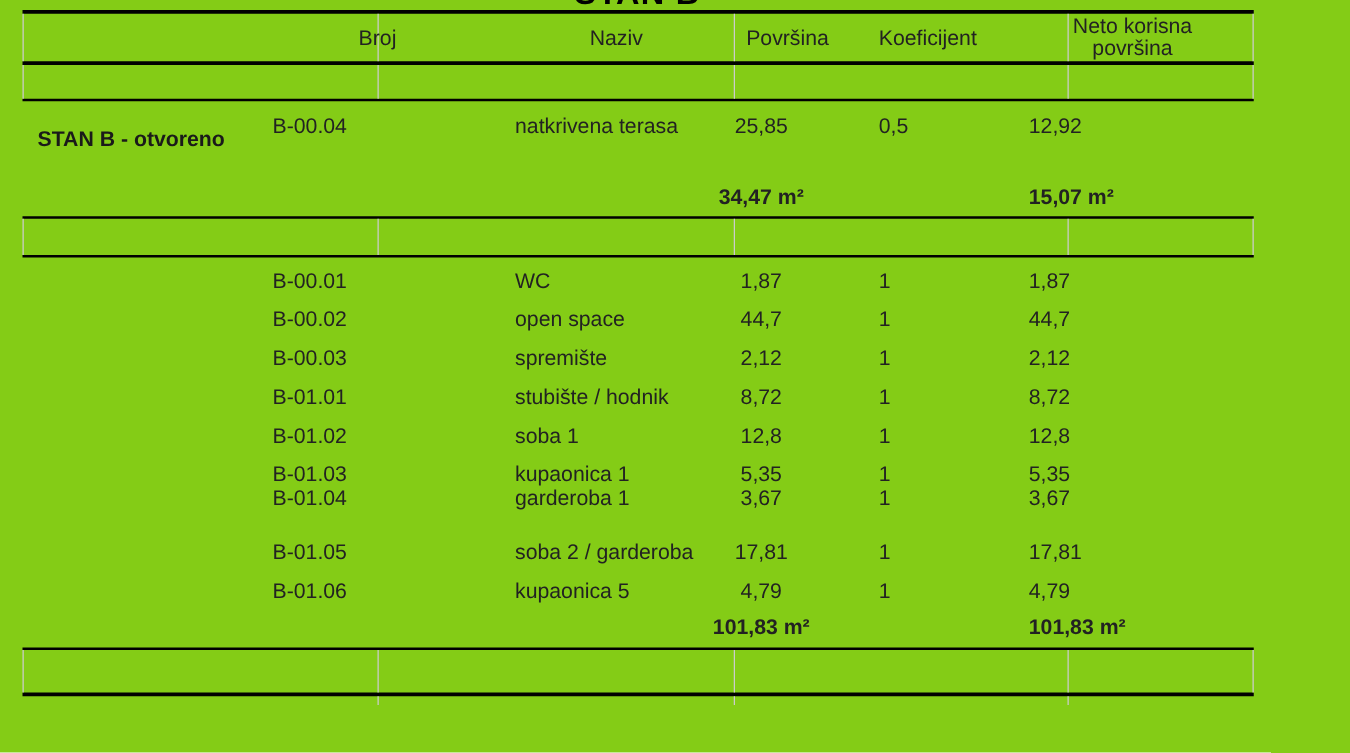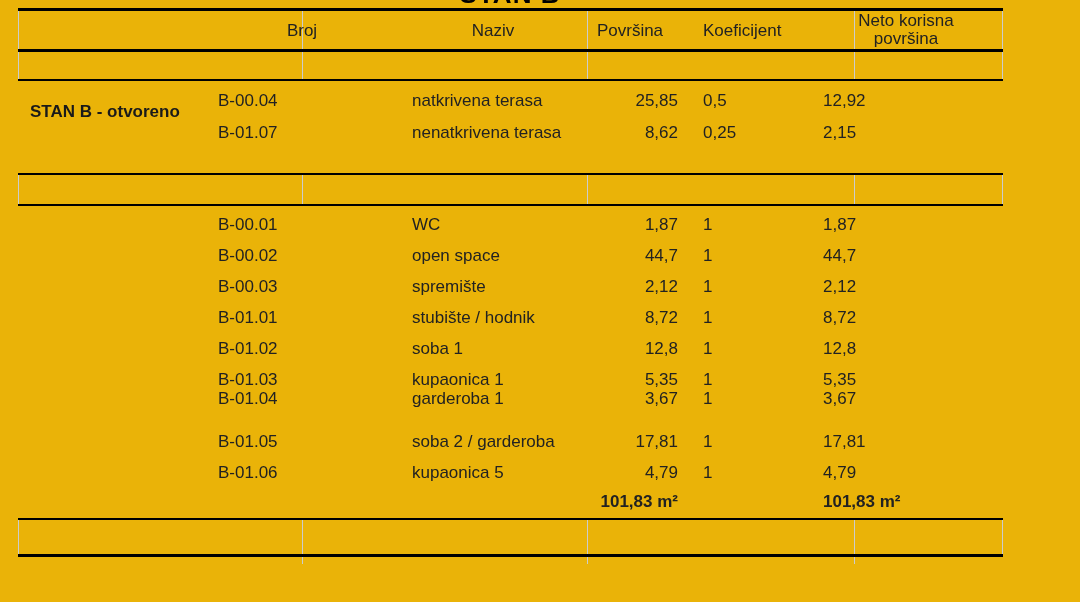--- a/index.html
+++ b/index.html
@@ -1,18 +1,18 @@
 <!DOCTYPE html>
 <html><head>
 <meta charset="utf-8">
 <title>STAN B</title>
 <style>
   html,body{margin:0;padding:0;background:#ffffff;}
   .canvas{
-    position:relative;width:1080px;height:602px;background:#eab308;
+    position:relative;width:1080px;height:602px;background:#84cc16;
     font-family:"Liberation Sans","DejaVu Sans",sans-serif;color:#222222;
     overflow:hidden;
   }
   
   .title-clip{position:absolute;top:0;left:0;width:1080px;height:7px;overflow:hidden;}
   .title-text{
     display:block;width:1020px;margin-top:-18px;text-align:center;
     font-size:26px;font-weight:bold;letter-spacing:1px;line-height:25px;color:#000;
   }
   
@@ -24,21 +24,21 @@
   
   .hdr{position:absolute;font-size:17px;line-height:19px;color:#222;}
   .hdr-center{text-align:center;}
   
   .section{position:absolute;left:30px;font-size:17px;font-weight:bold;line-height:20px;color:#1a1a1a;margin-top:47px;}
   
   .row{position:absolute;left:0;width:960px;height:20px;font-size:17px;line-height:20px;}
   .row span{position:absolute;white-space:nowrap;}
   .c-broj{left:218px;}
   .c-naziv{left:412px;}
-  .c-pov{left:540px;width:138px;text-align:right;}
+  .c-pov{left:540px;width:138px;text-align:center;}
   .c-koef{left:703px;}
   .c-neto{left:823px;}
   .bold{font-weight:bold;}
 </style>
 </head>
 <body>
 
 <div class="canvas">
 
   <div class="title-clip">
@@ -90,26 +90,23 @@
 
   <div class="section" style="top:55px">STAN B - otvoreno</div>
 
   <div class="row" style="top:91px">
     <span class="c-broj">B-00.04</span>
     <span class="c-naziv">natkrivena terasa</span>
     <span class="c-pov">25,85</span>
     <span class="c-koef">0,5</span>
     <span class="c-neto">12,92</span>
   </div>
-  <div class="row" style="top:123px">
-    <span class="c-broj">B-01.07</span>
-    <span class="c-naziv">nenatkrivena terasa</span>
-    <span class="c-pov">8,62</span>
-    <span class="c-koef">0,25</span>
-    <span class="c-neto">2,15</span>
+  <div class="row bold" style="top:148px">
+    <span class="c-pov">34,47 m²</span>
+    <span class="c-neto">15,07 m²</span>
   </div>
 
 
   <div class="row" style="top:215px">
     <span class="c-broj">B-00.01</span>
     <span class="c-naziv">WC</span>
     <span class="c-pov">1,87</span>
     <span class="c-koef">1</span>
     <span class="c-neto">1,87</span>
   </div>

